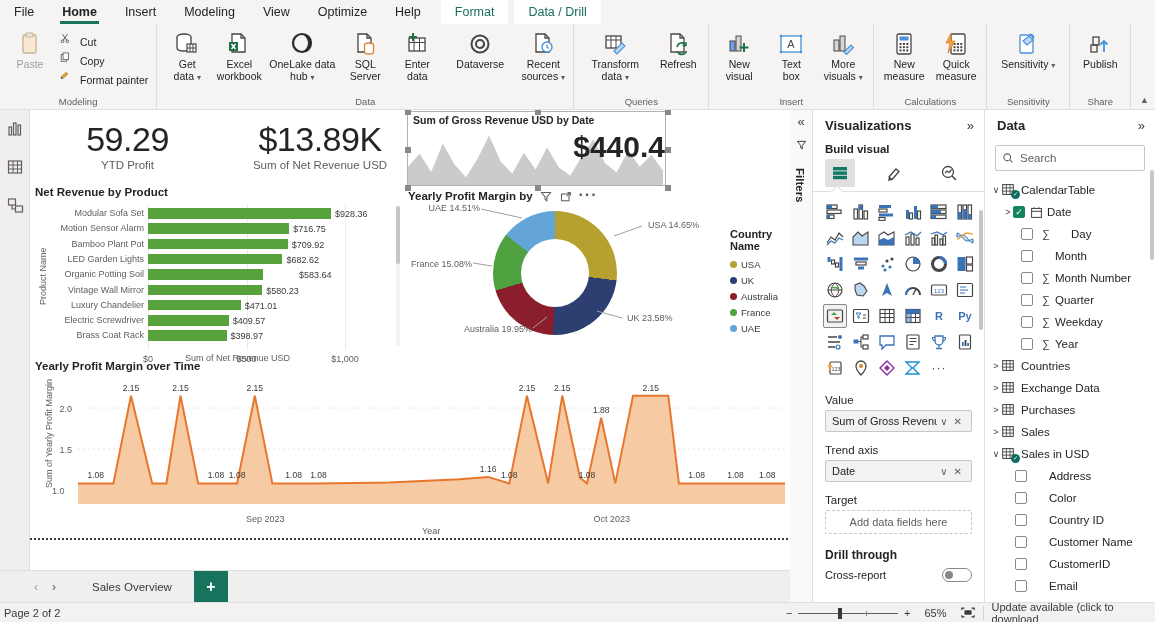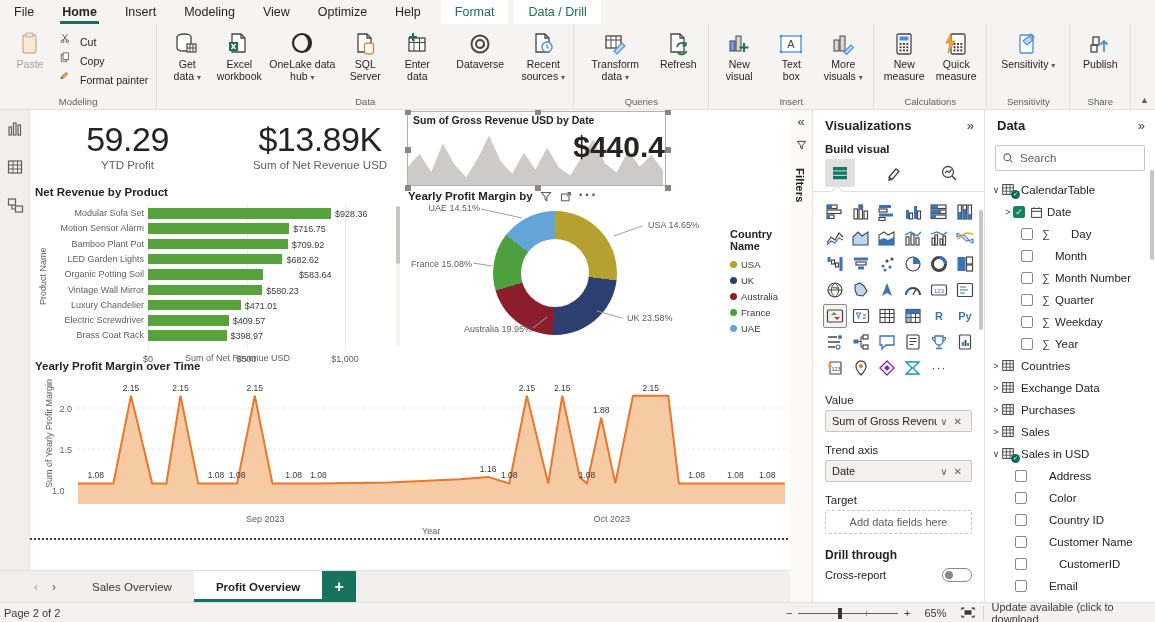--- a/index.html
+++ b/index.html
@@ -1095,44 +1095,41 @@
       <div class="trow">
         <span style="width:30px;"></span>
         <span class="cb"></span>
         <span style="width:20px;"></span>
         <span style="margin-left:2px;">Customer Name</span>
       </div>
       <div class="trow">
         <span style="width:30px;"></span>
         <span class="cb"></span>
         <span style="width:20px;"></span>
-        <span style="margin-left:12px;">CustomerID</span>
+        <span style="margin-left:2px;">CustomerID</span>
       </div>
       <div class="trow">
         <span style="width:30px;"></span>
         <span class="cb"></span>
         <span style="width:20px;"></span>
         <span style="margin-left:2px;">Email</span>
       </div>
     </div>
   <div class="vscroll" style="right:1px; top:40px; height:440px; background:transparent;">
       <div class="vthumb" style="top:20px; height:90px;"></div>
     </div>
 </div>
 
 <div id="pages-bar">
   <div class="pg-arrows">
     <span>‹</span>
     <span style="color:#605E5C;">›</span>
   </div>
   <div class="ptab">
       <span>Sales Overview</span>
-    </div>
-  <div class="ptab active">
-      <span>Profit Overview</span>
     </div>
   <div id="addpage">
       <span>+</span>
     </div>
 </div>
 
 <div id="status">
   <div class="zone" style="left:4px;">Page 2 of 2</div>
   <div class="zone" style="left:786px;">
     <span>−</span>

